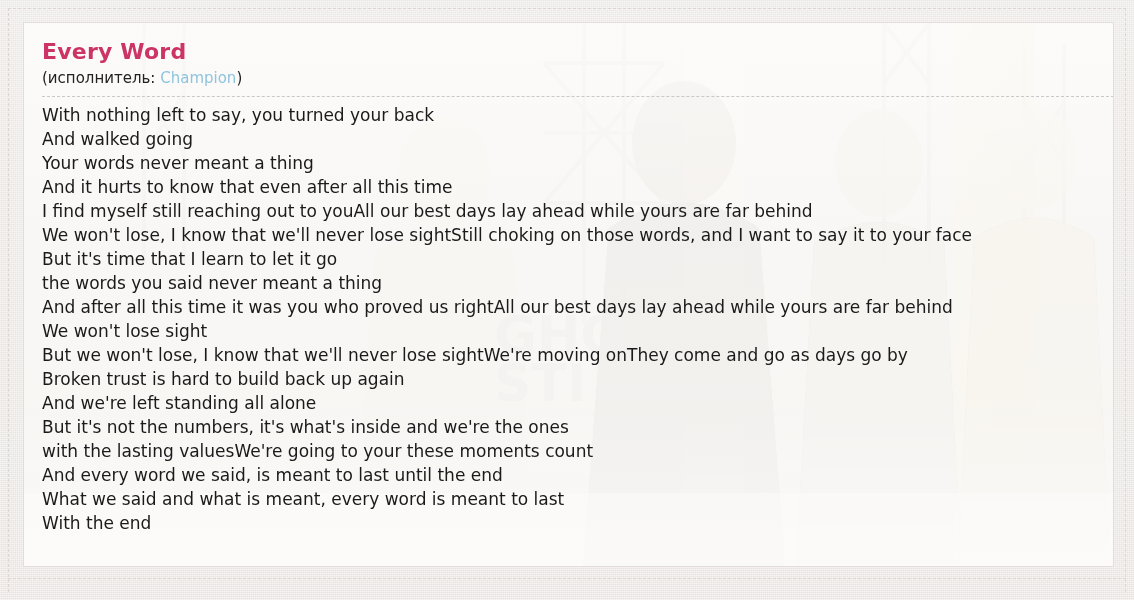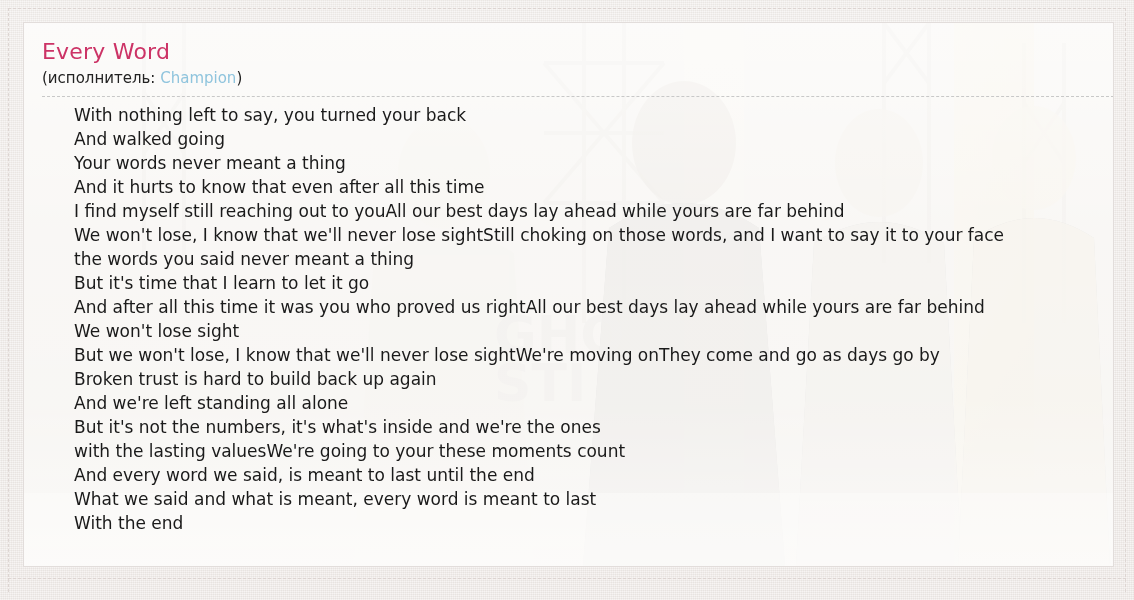--- a/index.html
+++ b/index.html
@@ -89,21 +89,21 @@
 
   #card-inner {
     position: relative;
     padding: 10px 18px 0 18px;
   }
 
   .song-title {
     font-size: 22px;
     line-height: 30px;
     color: #cc3366;
-    font-weight: normal;
+    font-weight: bold;
     margin: 0;
     padding: 4px 0 0 0;
     letter-spacing: 0.2px;
   }
 
   .artist-line {
     font-size: 15px;
     line-height: 21px;
     color: #222222;
     padding: 1px 0 4px 0;
@@ -125,21 +125,20 @@
 
   .lyrics {
     font-size: 17px;
     line-height: 24px;
     color: #1a1a1a;
     white-space: nowrap;
   }
   .lyric-line {
     white-space: nowrap;
     height: 24px;
-    margin-left: 32px;
   }
 </style>
 </head>
 <body>
 
 <div id="page-backdrop"></div>
 <div id="backdrop-dash-top"></div>
 <div id="backdrop-dash-left"></div>
 <div id="backdrop-dash-bottom"></div>
 <div id="backdrop-dash-right"></div>
@@ -214,22 +213,22 @@
 
     <div class="divider"></div>
 
     <div class="lyrics" id="lyrics-container">
         <div class="lyric-line">With nothing left to say, you turned your back</div>
         <div class="lyric-line">And walked going</div>
         <div class="lyric-line">Your words never meant a thing</div>
         <div class="lyric-line">And it hurts to know that even after all this time</div>
         <div class="lyric-line">I find myself still reaching out to youAll our best days lay ahead while yours are far behind</div>
         <div class="lyric-line">We won't lose, I know that we'll never lose sightStill choking on those words, and I want to say it to your face</div>
+        <div class="lyric-line">But it's time that I learn to let it go</div>
         <div class="lyric-line">the words you said never meant a thing</div>
-        <div class="lyric-line">But it's time that I learn to let it go</div>
         <div class="lyric-line">And after all this time it was you who proved us rightAll our best days lay ahead while yours are far behind</div>
         <div class="lyric-line">We won't lose sight</div>
         <div class="lyric-line">But we won't lose, I know that we'll never lose sightWe're moving onThey come and go as days go by</div>
         <div class="lyric-line">Broken trust is hard to build back up again</div>
         <div class="lyric-line">And we're left standing all alone</div>
         <div class="lyric-line">But it's not the numbers, it's what's inside and we're the ones</div>
         <div class="lyric-line">with the lasting valuesWe're going to your these moments count</div>
         <div class="lyric-line">And every word we said, is meant to last until the end</div>
         <div class="lyric-line">What we said and what is meant, every word is meant to last</div>
         <div class="lyric-line">With the end</div>

